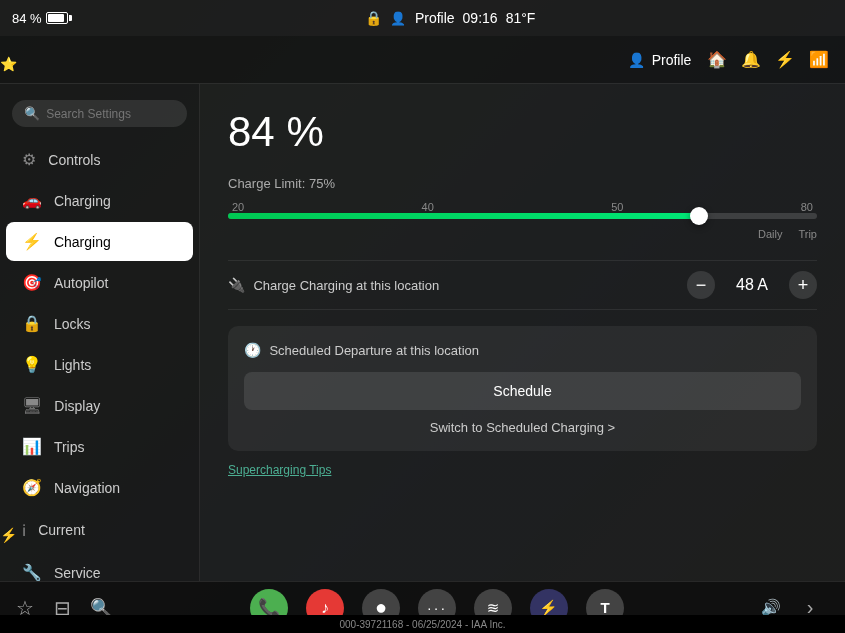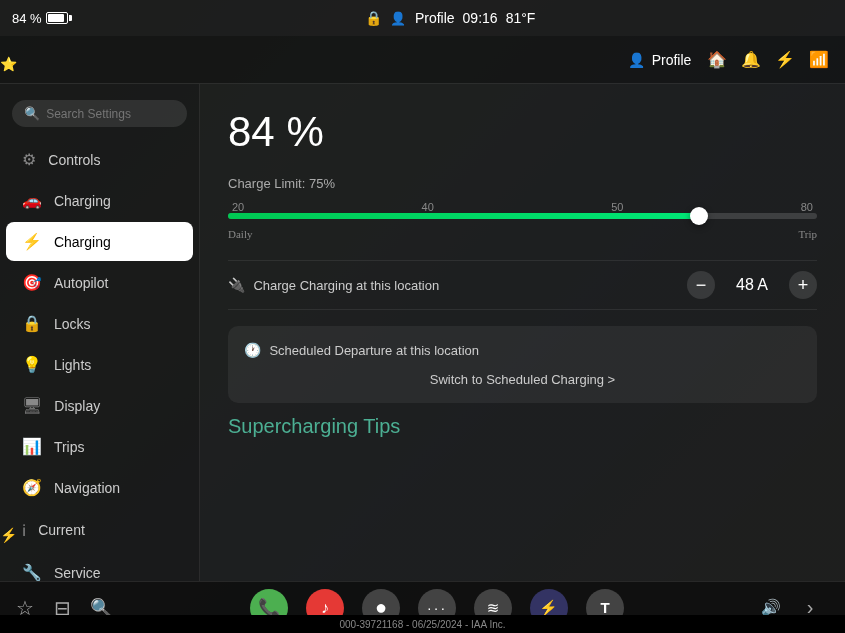--- a/index.html
+++ b/index.html
@@ -251,24 +251,23 @@
       left: 80%;
       transform: translate(-50%, -50%);
       width: 18px;
       height: 18px;
       background: #fff;
       border-radius: 50%;
       box-shadow: 0 2px 6px rgba(0,0,0,0.4);
     }
     .slider-tags {
       display: flex;
-      justify-content: space-between;
+      justify-content: flex-end;
       gap: 16px;
       margin-top: 9px;
-      font-family: Liberation Serif, serif;
     }
     .slider-tag {
       font-size: 11px;
       color: #888;
     }
 
     
     .charge-current-row {
       display: flex;
       align-items: center;
@@ -357,24 +356,25 @@
     }
     .switch-charging-link {
       font-size: 13px;
       color: #ccc;
       text-align: center;
       cursor: pointer;
     }
 
     
     .supercharging-link {
-      font-size: 20px;
+      font-size: 12px;
       color: #4CAF93;
       cursor: pointer;
       margin-top: 8px;
+      text-decoration: underline;
     }
 
     
     .taskbar {
       position: absolute;
       bottom: 0;
       left: 0;
       right: 0;
       height: 52px;
       background: rgba(15,15,15,0.97);
@@ -592,20 +592,21 @@
       </div>
 
       
 
       
       <div class="scheduled-section">
         <div class="scheduled-header">
           <span class="clock-icon">🕐</span>
           <span>Scheduled Departure at this location</span>
         </div>
+        <button class="schedule-btn">Schedule</button>
         <div class="switch-charging-link">Switch to Scheduled Charging &gt;</div>
       </div>
 
       
       <div class="supercharging-link">Supercharging Tips</div>
 
     </div>
   </div>
 </div>
 

